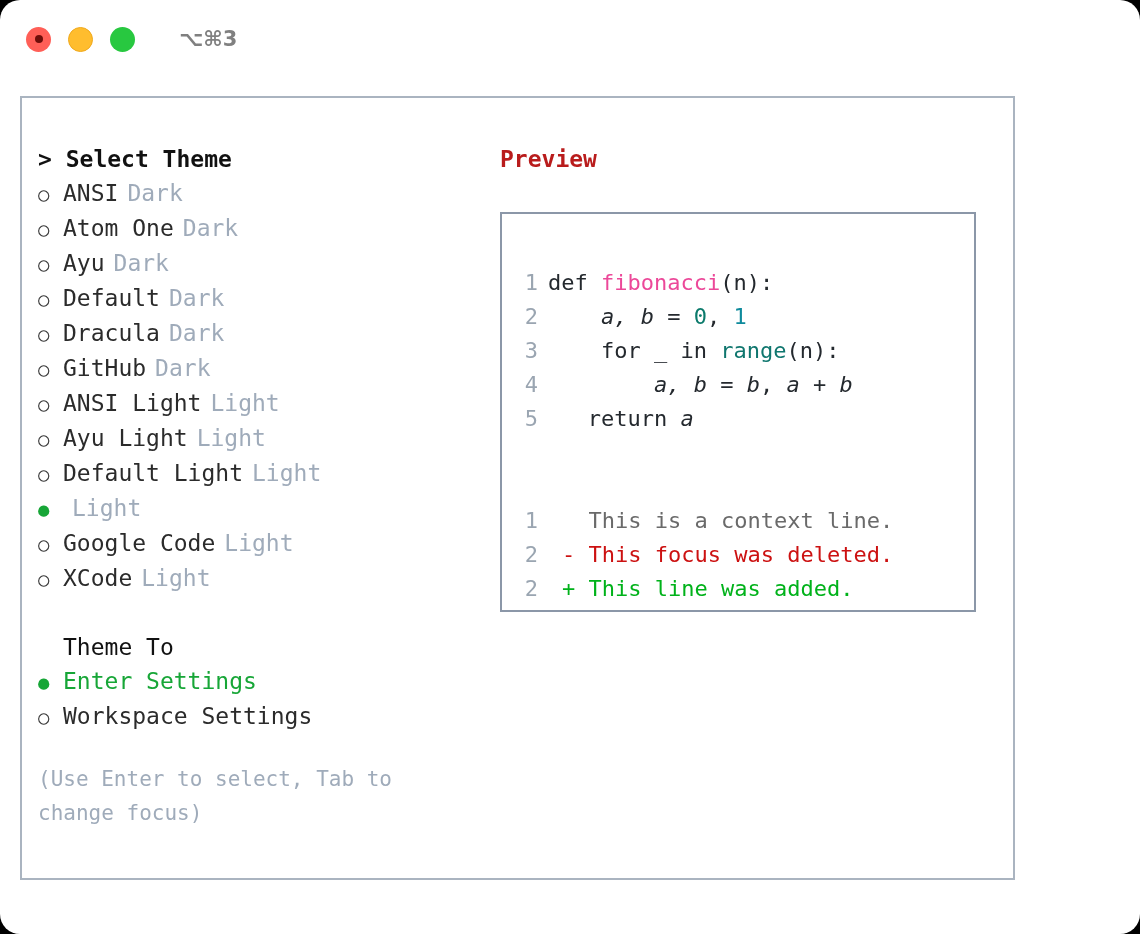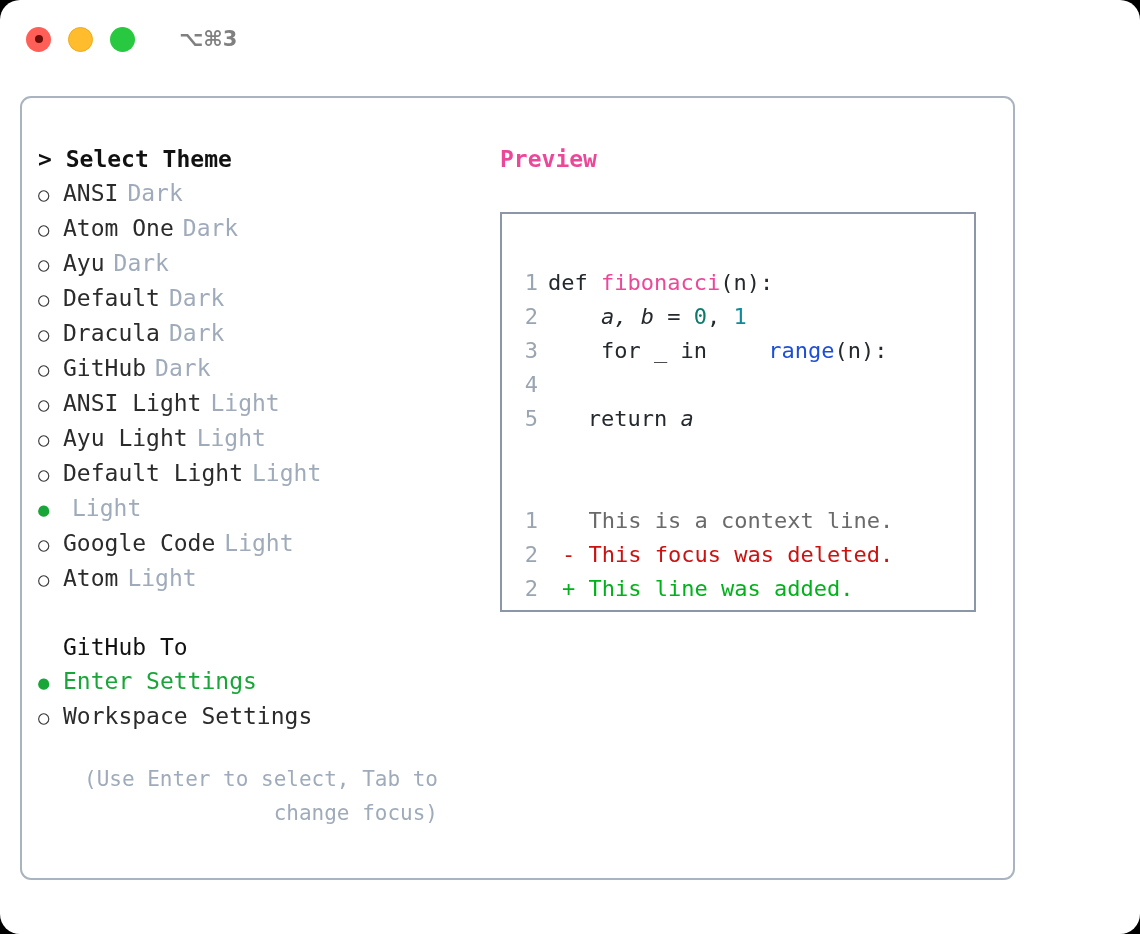--- a/index.html
+++ b/index.html
@@ -68,21 +68,21 @@
   }
 
   
   .panel {
     position: absolute;
     left: 20px;
     top: 96px;
     width: 995px;
     height: 784px;
     border: 2px solid #aab4c0;
-    border-radius: 11px;
+    border-radius: 0;
     box-sizing: border-box;
     background: #ffffff;
   }
 
   .panel-inner {
     position: relative;
     width: 100%;
     height: 100%;
   }
 
@@ -135,34 +135,33 @@
 
   .hint {
     position: absolute;
     left: 16px;
     top: 664px;
     width: 400px;
     font-size: 21px;
     line-height: 34px;
     color: #9fabba;
     white-space: pre-wrap;
-    text-align: right;
   }
 
   
   .right-col {
     position: absolute;
     left: 478px;
     top: 44px;
     width: 490px;
   }
   .preview-title {
     font-size: 23px;
     font-weight: bold;
-    color: #ec4899;
+    color: #b91c1c;
     line-height: 34px;
   }
   .preview-box {
     margin-top: 36px;
     width: 476px;
     height: 400px;
     border: 2px solid #8b97a8;
     box-sizing: border-box;
     background: #ffffff;
     padding: 52px 0 0 0;
@@ -181,21 +180,21 @@
     text-align: right;
     color: #9aa5b1;
     padding-right: 10px;
     box-sizing: border-box;
   }
   .code-text { color: #24292e; }
 
   .tok-fn     { color: #ec4899; }
   .tok-num    { color: #0b7a6b; }
   .tok-num2   { color: #0e8a9c; }
-  .tok-builtin{ color: #1d4ed8; margin-left: 48px; }
+  .tok-builtin{ color: #0f766e; }
   .tok-ident  { font-style: italic; }
 
   .blank-line { height: 34px; }
 
   .diff-ctx   { color: #6a6a6a; }
   .diff-del   { color: #cc1111; }
   .diff-add   { color: #00b21a; }
 </style>
 </head>
 <body>
@@ -221,40 +220,40 @@
             <div class="opt-row"><span class="bullet">○</span><span class="opt-label">Atom One</span><span class="opt-tag">Dark</span></div>
             <div class="opt-row"><span class="bullet">○</span><span class="opt-label">Ayu</span><span class="opt-tag">Dark</span></div>
             <div class="opt-row"><span class="bullet">○</span><span class="opt-label">Default</span><span class="opt-tag">Dark</span></div>
             <div class="opt-row"><span class="bullet">○</span><span class="opt-label">Dracula</span><span class="opt-tag">Dark</span></div>
             <div class="opt-row"><span class="bullet">○</span><span class="opt-label">GitHub</span><span class="opt-tag">Dark</span></div>
             <div class="opt-row"><span class="bullet">○</span><span class="opt-label">ANSI Light</span><span class="opt-tag">Light</span></div>
             <div class="opt-row"><span class="bullet">○</span><span class="opt-label">Ayu Light</span><span class="opt-tag">Light</span></div>
             <div class="opt-row"><span class="bullet">○</span><span class="opt-label">Default Light</span><span class="opt-tag">Light</span></div>
             <div class="opt-row selected"><span class="bullet">●</span><span class="opt-tag">Light</span></div>
             <div class="opt-row"><span class="bullet">○</span><span class="opt-label">Google Code</span><span class="opt-tag">Light</span></div>
-            <div class="opt-row"><span class="bullet">○</span><span class="opt-label">Atom</span><span class="opt-tag">Light</span></div>
+            <div class="opt-row"><span class="bullet">○</span><span class="opt-label">XCode</span><span class="opt-tag">Light</span></div>
           </div>
         <div class="spacer-row"></div>
-        <div class="section-head">GitHub To</div>
+        <div class="section-head">Theme To</div>
         <div id="apply-items">
             <div class="opt-row selected"><span class="bullet">●</span><span class="opt-label">Enter Settings</span></div>
             <div class="opt-row"><span class="bullet">○</span><span class="opt-label">Workspace Settings</span></div>
           </div>
       </div>
 
       <div class="hint">(Use Enter to select, Tab to change focus)</div>
 
       <div class="right-col">
         <div class="preview-title">Preview</div>
         <div class="preview-box">
           <div id="code-lines">
               <div class="code-line"><span class="gutter">1</span><span><span class="code-text">def </span><span class="tok-fn">fibonacci</span><span class="code-text">(n):</span></span></div>
               <div class="code-line"><span class="gutter">2</span><span><span class="code-text">    </span><span class="code-text tok-ident">a, b</span><span class="code-text"> = </span><span class="tok-num">0</span><span class="code-text">, </span><span class="tok-num2">1</span></span></div>
               <div class="code-line"><span class="gutter">3</span><span><span class="code-text">    for _ in </span><span class="tok-builtin">range</span><span class="code-text">(n):</span></span></div>
-              <div class="code-line"><span class="gutter">4</span></div>
+              <div class="code-line"><span class="gutter">4</span><span><span class="code-text">        </span><span class="code-text tok-ident">a, b</span><span class="code-text"> = </span><span class="code-text tok-ident">b</span><span class="code-text">, </span><span class="code-text tok-ident">a</span><span class="code-text"> + </span><span class="code-text tok-ident">b</span></span></div>
               <div class="code-line"><span class="gutter">5</span><span><span class="code-text">   return </span><span class="code-text tok-ident">a</span></span></div>
             </div>
           <div class="blank-line"></div>
           <div class="blank-line"></div>
           <div id="diff-lines">
               <div class="code-line"><span class="gutter">1</span><span class="diff-ctx" style="padding-left: 14px;"> </span><span class="diff-ctx"> This is a context line.</span></div>
               <div class="code-line"><span class="gutter">2</span><span class="diff-del" style="padding-left: 14px;">-</span><span class="diff-del"> This focus was deleted.</span></div>
               <div class="code-line"><span class="gutter">2</span><span class="diff-add" style="padding-left: 14px;">+</span><span class="diff-add"> This line was added.</span></div>
             </div>
         </div>

